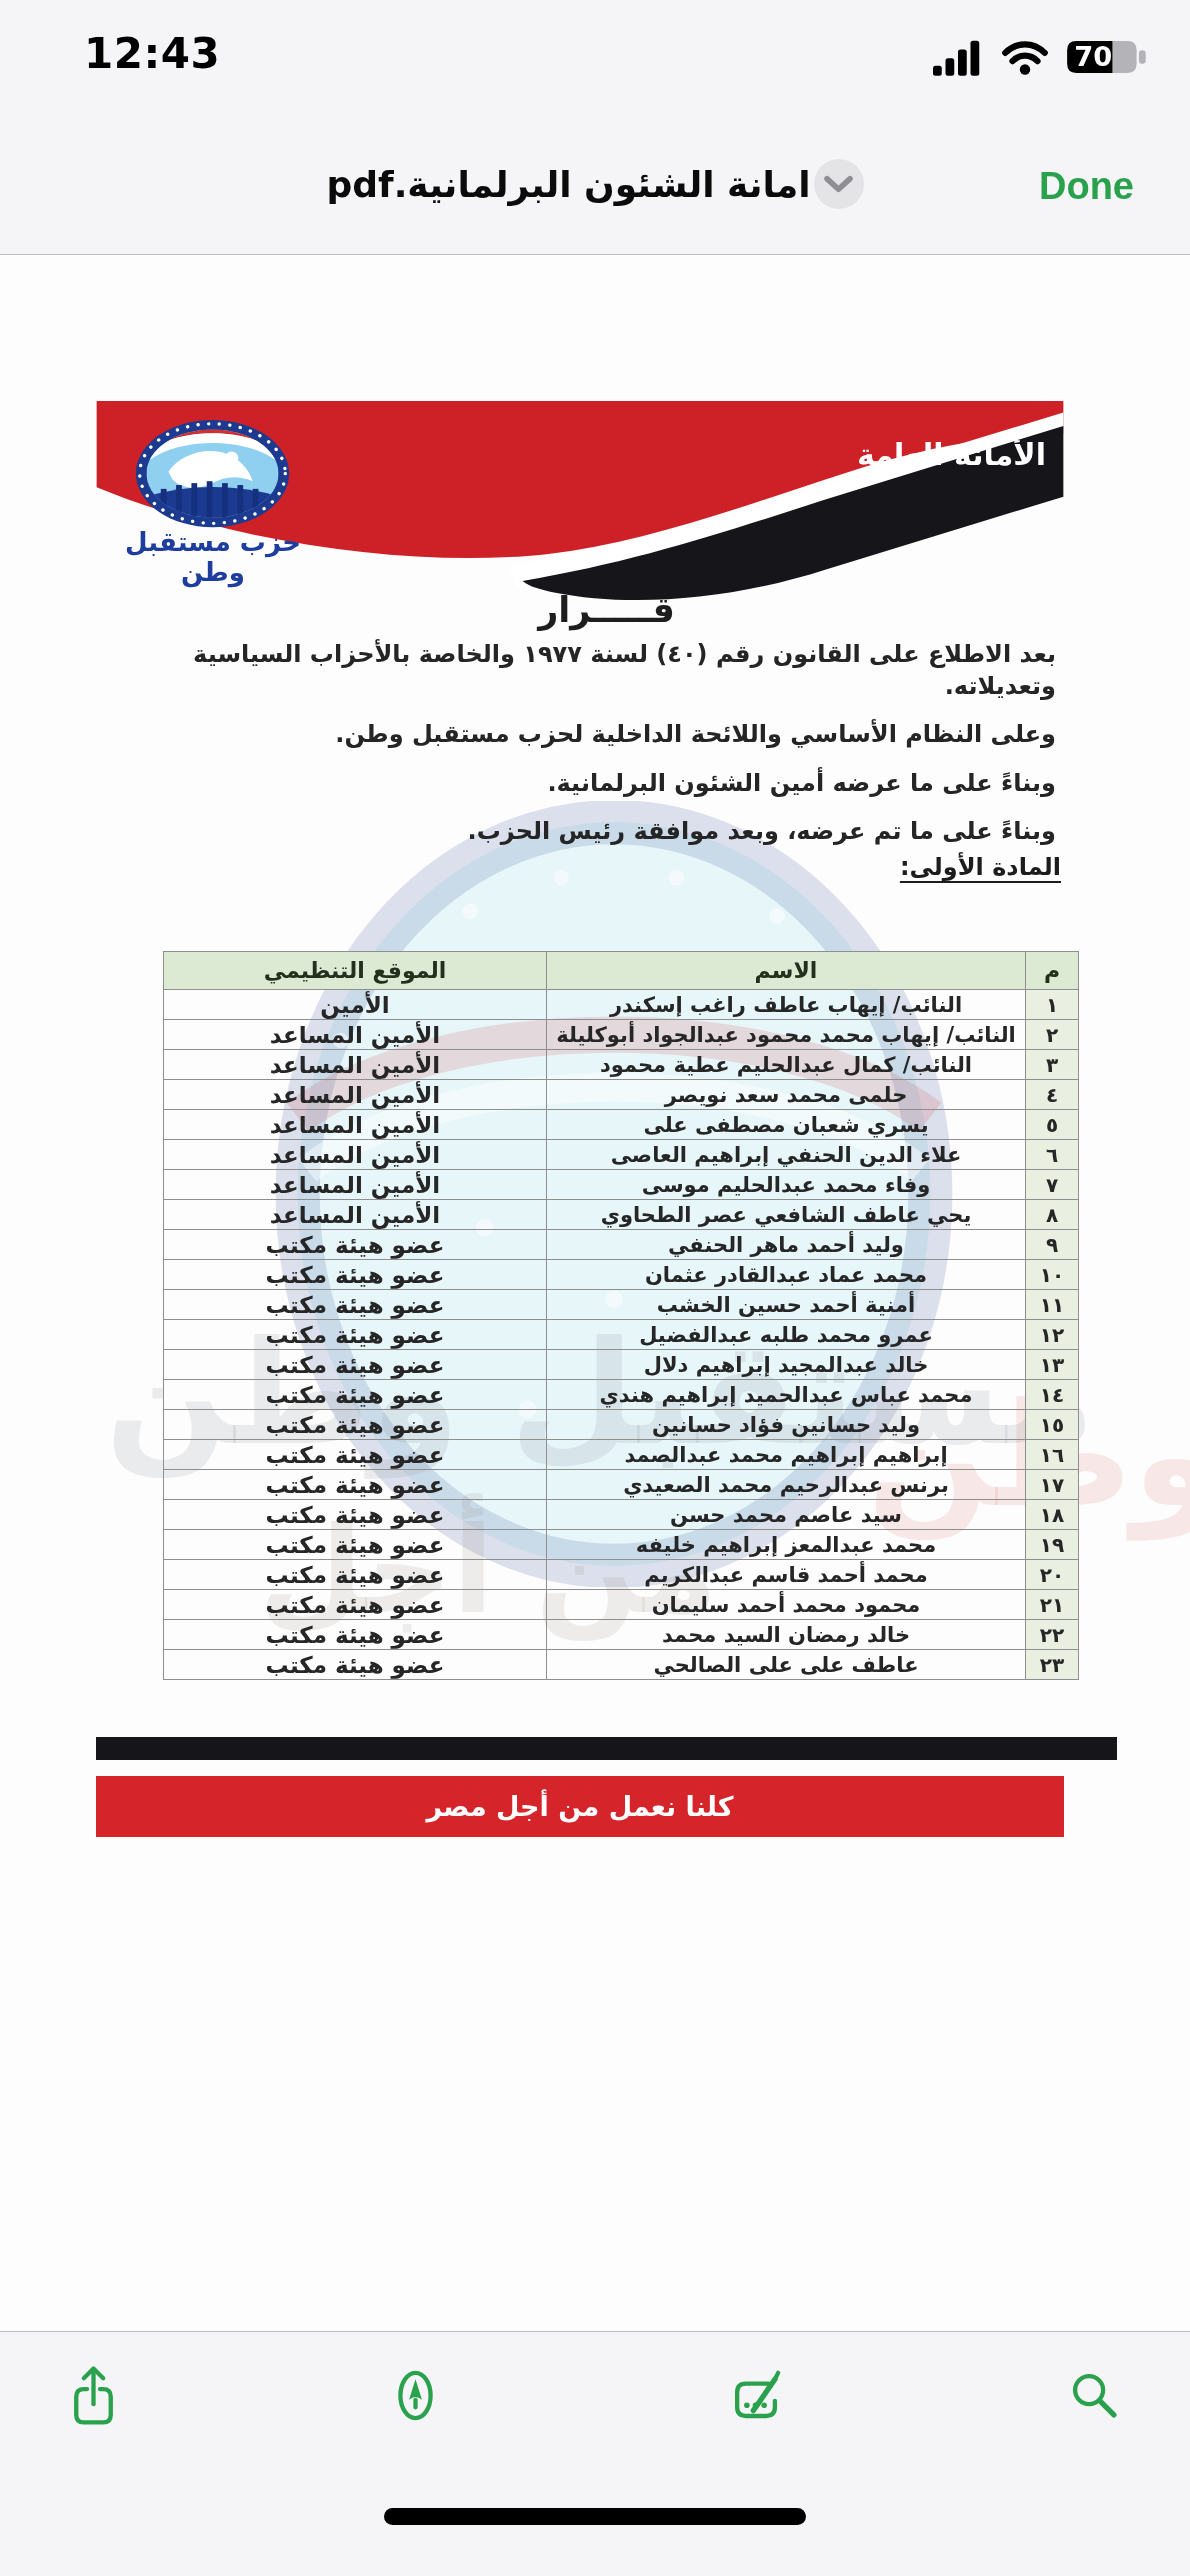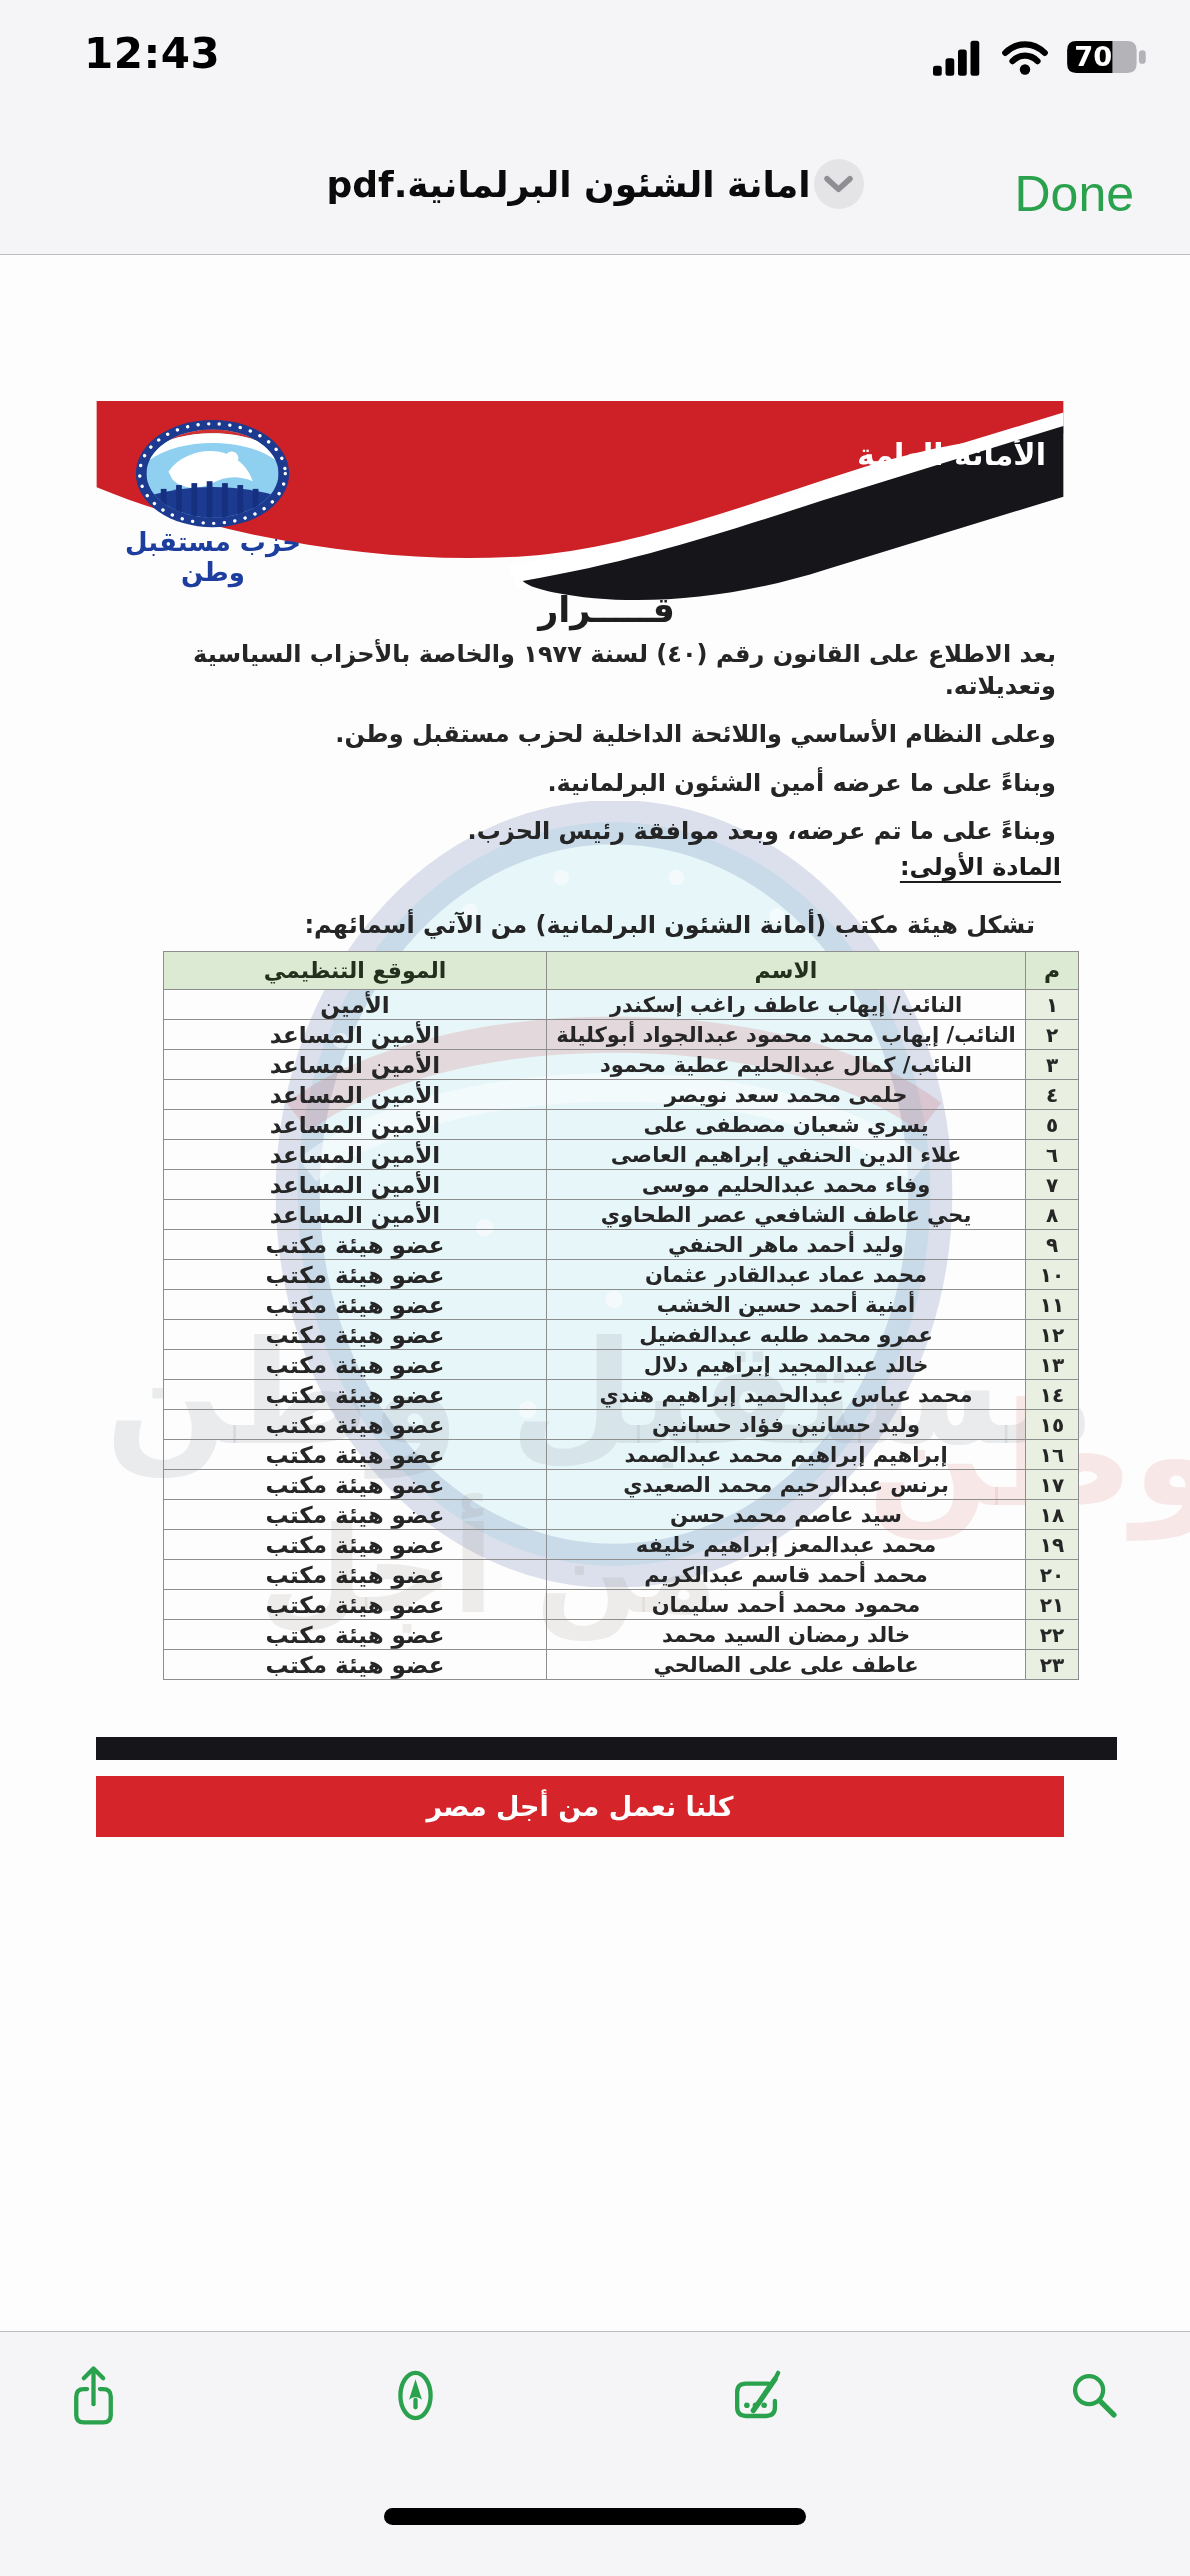--- a/index.html
+++ b/index.html
@@ -10,21 +10,21 @@
   
   .status-bar{position:absolute;left:0;top:0;width:100%;height:96px;background:#f5f5f7;z-index:10;}
   .time{position:absolute;left:84px;top:29px;font-size:42px;font-weight:700;color:#000;letter-spacing:0.5px;}
   .status-icons{position:absolute;right:42px;top:35px;display:flex;align-items:center;gap:15.3px;}
 
   
   .nav-bar{position:absolute;left:0;top:96px;width:100%;height:159px;background:#f5f5f7;border-bottom:1.9px solid #bcbcc0;z-index:10;}
   .nav-title-group{position:absolute;left:0;right:0;top:63px;display:flex;justify-content:center;align-items:center;gap:3px;direction:ltr;}
   .nav-title{font-size:36px;font-weight:600;color:#0b0b0c;direction:rtl;unicode-bidi:plaintext;}
   .chev-circle{width:50px;height:50px;border-radius:50%;background:#e4e4e7;display:flex;align-items:center;justify-content:center;}
-  .done-btn{position:absolute;right:56px;top:69px;font-size:50px;font-weight:400;color:#2aa24d;background:none;border:none;padding:0;}
+  .done-btn{position:absolute;right:56px;top:69px;font-size:38px;font-weight:700;color:#2aa24d;background:none;border:none;padding:0;}
 
   
   .pdf-area{position:absolute;left:0;top:255px;width:1190px;height:2076px;background:#fdfdfd;}
 
   .watermark{position:absolute;z-index:1;pointer-events:none;}
   .ghost-text{position:absolute;z-index:1;font-weight:900;direction:rtl;white-space:nowrap;pointer-events:none;}
   .ghost-1{left:105px;top:1054px;font-size:144px;color:rgba(135,148,158,0.17);}
   .ghost-2{left:259px;top:1246px;font-size:120px;color:rgba(140,120,110,0.13);}
   .ghost-3{left:867px;top:1116px;font-size:144px;color:rgba(205,90,85,0.13);}
 
@@ -163,21 +163,20 @@
     <div class="decision-title doc-el">قـــــرار</div>
 
     <div class="preamble doc-el">
         <p>بعد الاطلاع على القانون رقم (٤٠) لسنة ١٩٧٧ والخاصة بالأحزاب السياسية وتعديلاته.</p>
         <p>وعلى النظام الأساسي واللائحة الداخلية لحزب مستقبل وطن.</p>
         <p>وبناءً على ما عرضه أمين الشئون البرلمانية.</p>
         <p>وبناءً على ما تم عرضه، وبعد موافقة رئيس الحزب.</p>
       </div>
 
     <div class="article-heading doc-el">المادة الأولى:</div>
-    <div class="article-intro doc-el">تشكل هيئة مكتب (أمانة الشئون البرلمانية) من الآتي أسمائهم:</div>
 
     <div class="table-wrap">
       <table class="members">
         <colgroup>
             <col class="w-num">
             <col class="w-name">
             <col class="w-role">
           </colgroup>
         <thead>
           <tr>

